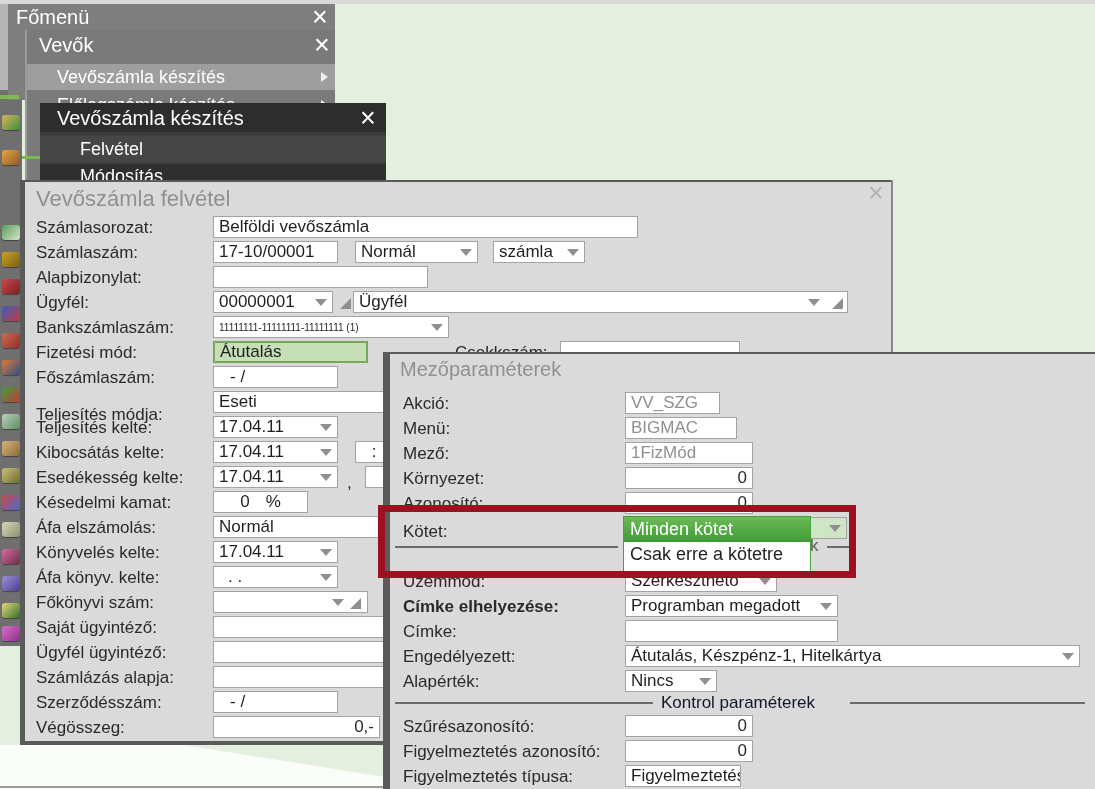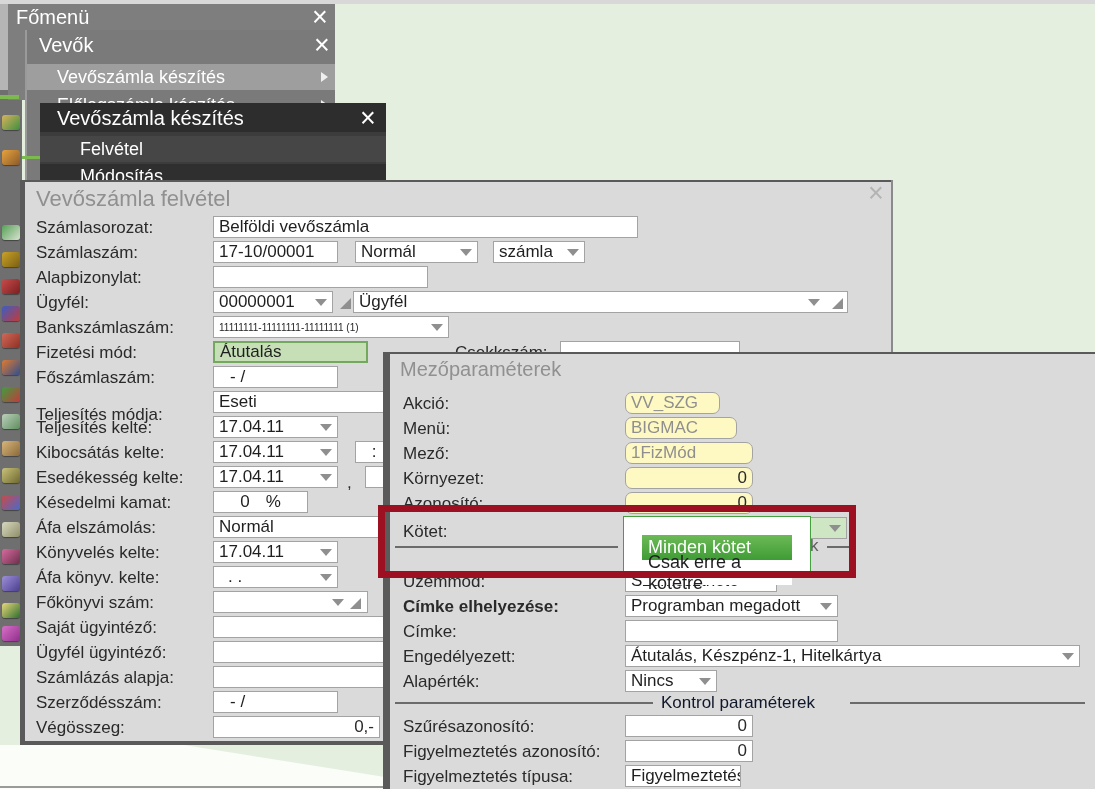--- a/index.html
+++ b/index.html
@@ -3,21 +3,21 @@
 <meta charset="utf-8">
 <style>
   html,body{margin:0;padding:0;width:1095px;height:789px;overflow:hidden;
     font-family:"Liberation Sans",sans-serif;background:#e4efdf;position:relative;}
   .abs{position:absolute;box-sizing:border-box;}
   .win{position:absolute;box-sizing:border-box;}
   .lbl{position:absolute;font-size:17px;color:#2a2a2a;white-space:nowrap;}
   .box{position:absolute;display:flex;align-items:center;height:22px;background:#fff;
     border:1px solid #a3a3a3;font-size:17px;color:#1f1f1f;padding:0 5px;
     box-sizing:border-box;white-space:nowrap;overflow:hidden;}
-  .ro{background:#fef9c3;border-radius:7px;}
+  .ro{background:#ffffff;}
   .ro .val{color:#8f8f8f;}
   .num{justify-content:flex-end;}
   .num .val{color:#2a2a2a;}
   .darr{flex:0 0 auto;margin-left:auto;width:0;height:0;border-left:6px solid transparent;
     border-right:6px solid transparent;border-top:7px solid #8f8f8f;}
   .corner{position:absolute;width:0;height:0;border-bottom:11px solid #8f8f8f;
     border-left:11px solid transparent;}
   .xbtn{position:absolute;font-size:27px;line-height:22px;color:#fff;cursor:default;}
   .mi-arrow{position:absolute;width:0;height:0;border-top:5px solid transparent;
     border-bottom:5px solid transparent;border-left:7px solid #efefef;}
@@ -280,21 +280,21 @@
   <span class="lbl" style="left:20px;top:170px;">Kötet:</span>
   <div class="box" style="left:242px;top:165px;width:222px;background:#cfe6c5;">
     <span class="darr"></span>
   </div>
 
   <div class="sep" style="left:12px;top:194px;width:223px;"></div>
   <span class="lbl" style="left:427px;top:184px;color:#5f5f5f;">k</span>
   <div class="sep" style="left:444px;top:194px;width:26px;"></div>
 
   <div class="abs" style="left:240px;top:164px;width:188px;height:58px;background:#fff;
-              border:1px solid #44a13d;z-index:6;padding:18px;">
+              border:1px solid #44a13d;z-index:6;padding:0;">
     <div style="height:25px;display:flex;align-items:center;padding:0 6px;color:#fff;font-size:18px;
                 background:linear-gradient(#6cba57,#3f9c35);">
       <span>Minden kötet</span>
     </div>
     <div style="height:25px;display:flex;align-items:center;padding:0 6px;color:#1f1f1f;font-size:18px;background:#fff;">
       <span>Csak erre a kötetre</span>
     </div>
   </div>
 
   <span class="lbl" style="left:20px;top:220px;">Üzemmód:</span>

